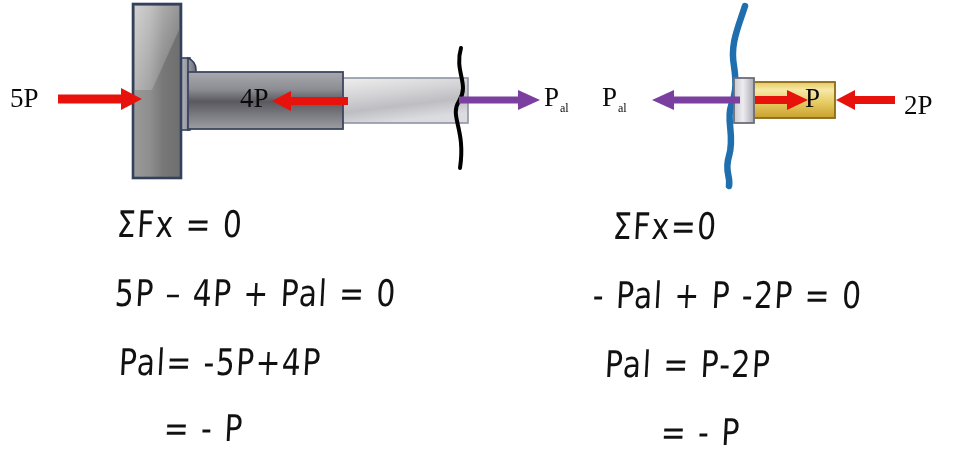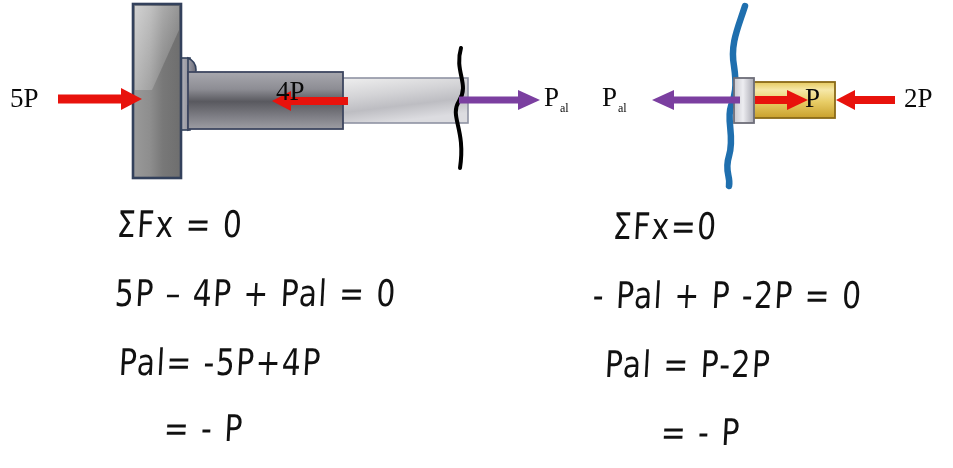--- a/index.html
+++ b/index.html
@@ -159,33 +159,33 @@
 
       <g>
         <line x1="740" y1="100" x2="670" y2="100" stroke="#7b3fa0" stroke-width="7"></line>
         <path d="M674 90 L652 100 L674 110 Z" fill="#7b3fa0"></path>
       </g>
     </g>
   </svg>
 
   <div class="lbl lbl-force" style="left:10px;top:85px;">5P</div>
 
-  <div class="lbl lbl-force" style="left:240px;top:78px;margin-left:36px;">4P</div>
+  <div class="lbl lbl-force" style="left:240px;top:85px;">4P</div>
 
   <div class="lbl lbl-force" style="left:544px;top:84px;">
     <span>P</span><span class="lbl-sub">al</span>
   </div>
 
   <div class="lbl lbl-force" style="left:602px;top:84px;">
     <span>P</span><span class="lbl-sub">al</span>
   </div>
 
   <div class="lbl lbl-force" style="left:805px;top:85px;">P</div>
 
-  <div class="lbl lbl-force" style="left:904px;top:85px;">2P</div>
+  <div class="lbl lbl-force" style="left:904px;top:92px;">2P</div>
 
   <div class="eq" style="left:116px;top:212px;">
     <span class="h">ΣFx = 0</span>
   </div>
   <div class="eq" style="left:114px;top:281px;">
     <span class="h">5P – 4P + Pal = 0</span>
   </div>
   <div class="eq" style="left:118px;top:350px;">
     <span class="h">Pal= -5P+4P</span>
   </div>

